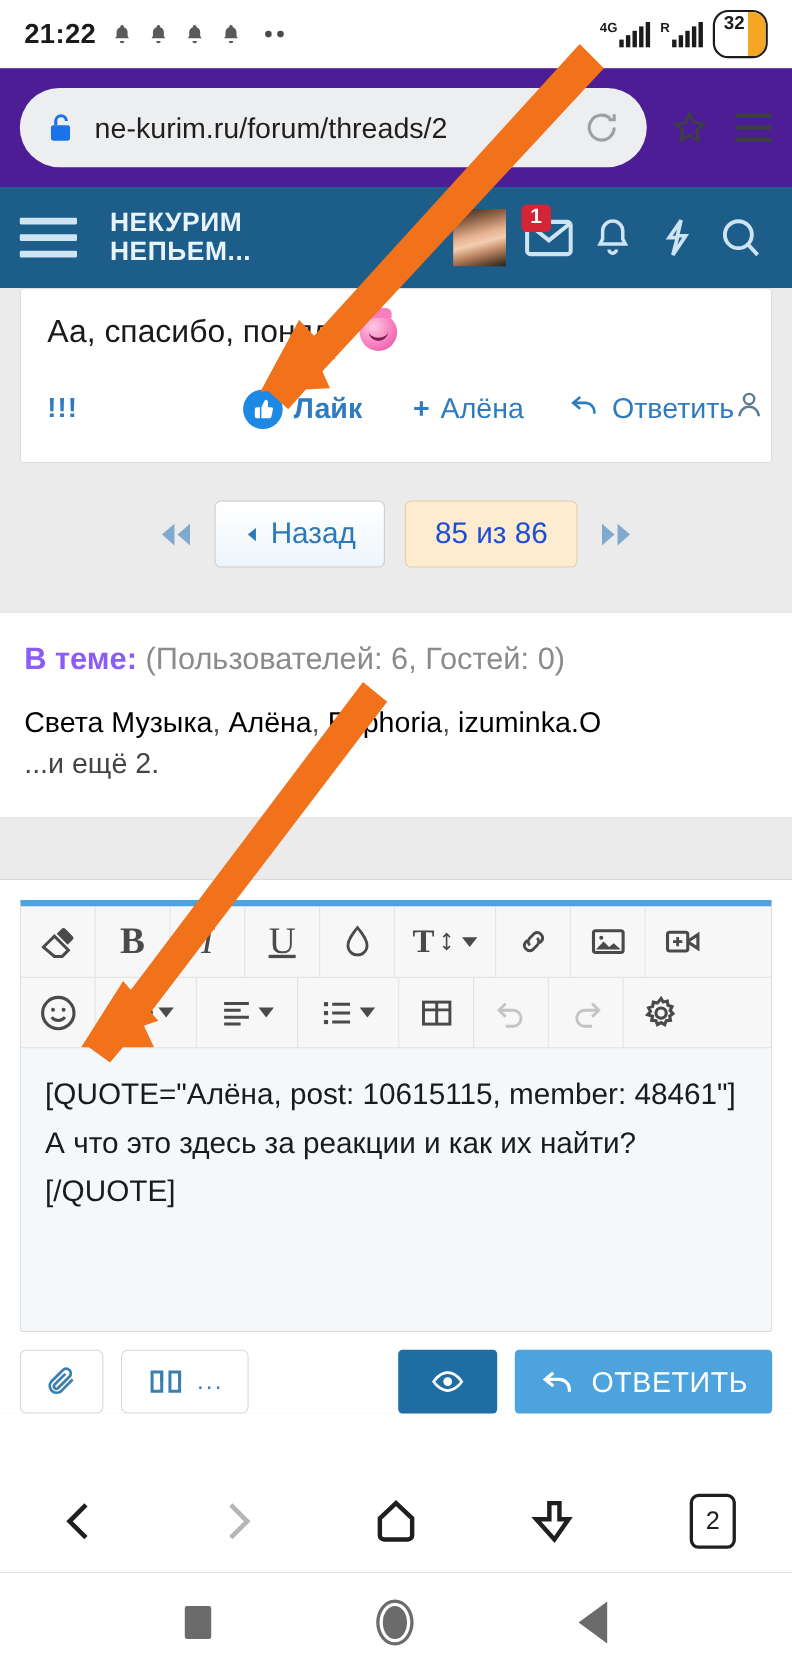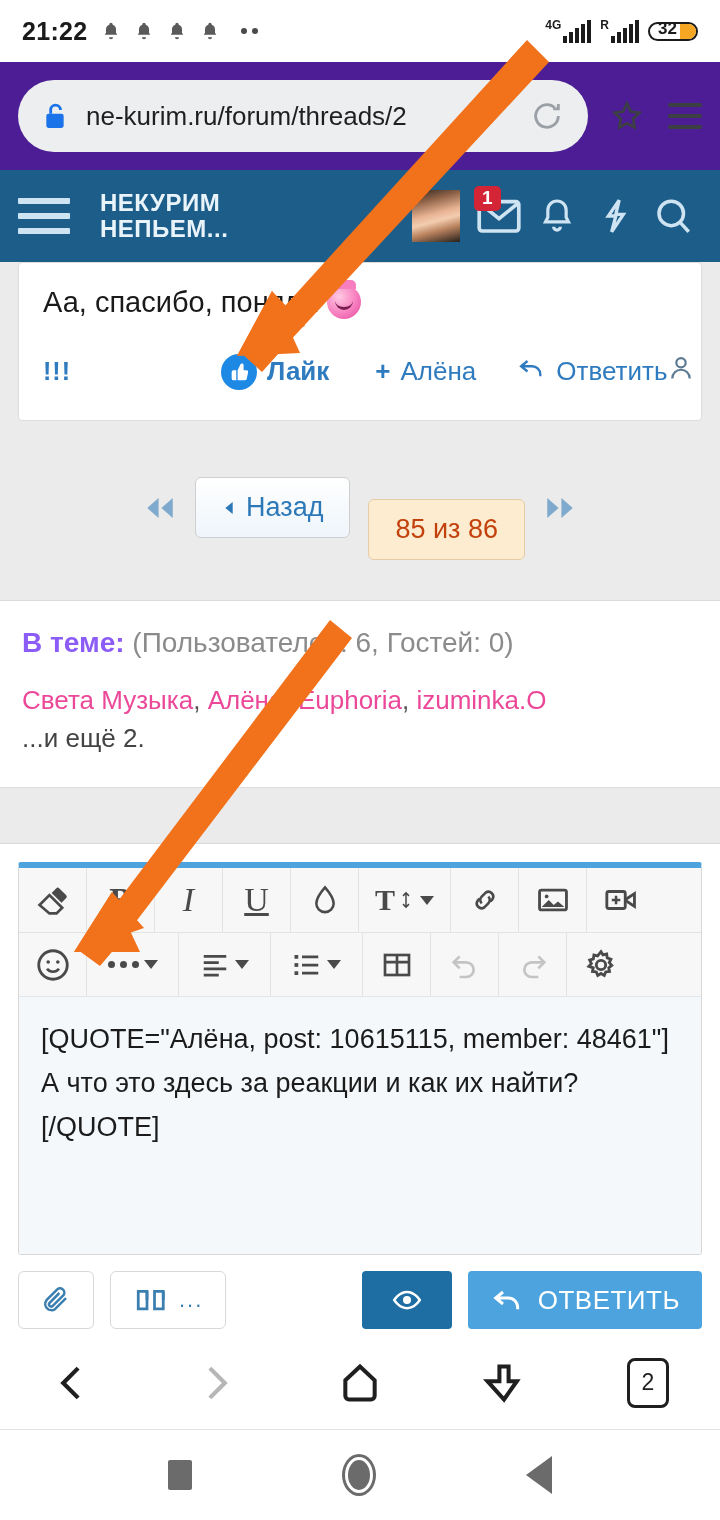--- a/index.html
+++ b/index.html
@@ -23,22 +23,22 @@
   .dots2 { display:flex; gap:5px; margin-left:8px; }
   .dots2 i { width:6px; height:6px; border-radius:50%; background:#4a4a4a; display:block; }
   .sb-right { margin-left: auto; display: flex; align-items: center; gap: 9px; }
   .net-group { display:flex; align-items:flex-end; gap:2px; }
   .net-label { font-size: 12px; font-weight:700; color:#1b1b1b; line-height:1; margin-bottom:12px;}
   .bars { display: flex; align-items: flex-end; gap: 2px; height: 22px; }
   .bars i { width: 4px; background: #1b1b1b; display:block; }
   .bars i:nth-child(1){height:7px}.bars i:nth-child(2){height:11px}
   .bars i:nth-child(3){height:15px}.bars i:nth-child(4){height:19px}.bars i:nth-child(5){height:23px}
   .batt {
-    width: 50px; height: 19px; border: 2.5px solid #1b1b1b; border-radius: 14px;
-    display: flex; align-items: flex-end; position: relative; overflow: hidden;
+    width: 50px; height: 44px; border: 2.5px solid #1b1b1b; border-radius: 14px;
+    display: flex; align-items: flex-start; position: relative; overflow: hidden;
   }
   .batt .fill { position:absolute; right:0; top:0; bottom:0; width: 34%; background:#f5a623; }
   .batt span { position: relative; font-size: 17px; font-weight: 700; color: #1b1b1b; margin-left: 8px; }
 
   
   .urlbar-wrap { height: 108px; background:#4c1d95; display:flex; align-items:center; padding: 0 18px; }
   .omnibox {
     flex: 1; height: 72px; background: #eceef0; border-radius: 36px;
     display: flex; align-items: center; padding: 0 24px; gap: 18px;
   }
@@ -109,29 +109,29 @@
   .likes-row { display:flex; align-items:center; gap:14px; margin-top: 40px; font-size:26px; color:#2f7bbf; }
   .thumb-circle.sm { width: 34px; height: 34px; }
 
   
   .pager { display:flex; align-items:center; justify-content:center; gap:18px; padding: 34px 0 40px; }
   .pg-arrow { display:flex; gap:2px; }
   .pg-btn {
     border:1px solid #cfcfcf; border-radius:6px; background: linear-gradient(#ffffff,#eef5fb);
     padding: 14px 26px; font-size:27px; color:#2d79b8; display:flex; align-items:center; gap:8px;
   }
-  .pg-btn.current { background:#fdeccf; border-color:#e4cda4; color:#c2410c;margin-top:44px; }
+  .pg-btn.current { background:#fdeccf; border-color:#e4cda4; color:#1d4ed8; }
 
   
   .inthread { background:#fff; border-top:1px solid #dcdcdc; border-bottom:1px solid #dcdcdc; padding: 26px 22px 30px; }
   .it-title { font-size: 28px; }
   .it-title b { color:#8b5cf6; font-weight:700; }
   .it-title span { color:#8b8b8b; }
   .it-users { margin-top: 22px; font-size: 26px; color:#555; line-height: 38px; }
-  .it-users a { color:#ec4899; text-decoration:none; }
+  .it-users a { color:#000000; text-decoration:none; }
   .it-more { font-size: 26px; color:#444; }
 
   .gap-strip { height: 56px; background:#ebebeb; border-bottom: 1px solid #d9d9d9; }
 
   
   .editor-wrap { padding: 18px 18px 0; background:#fff; }
   .editor {
     border: 1px solid #d8d8d8; border-top: 6px solid #4da3dd; border-radius: 3px; background:#f7f7f7;
   }
   .tb-row { display:flex; align-items:center; height: 64px; }

